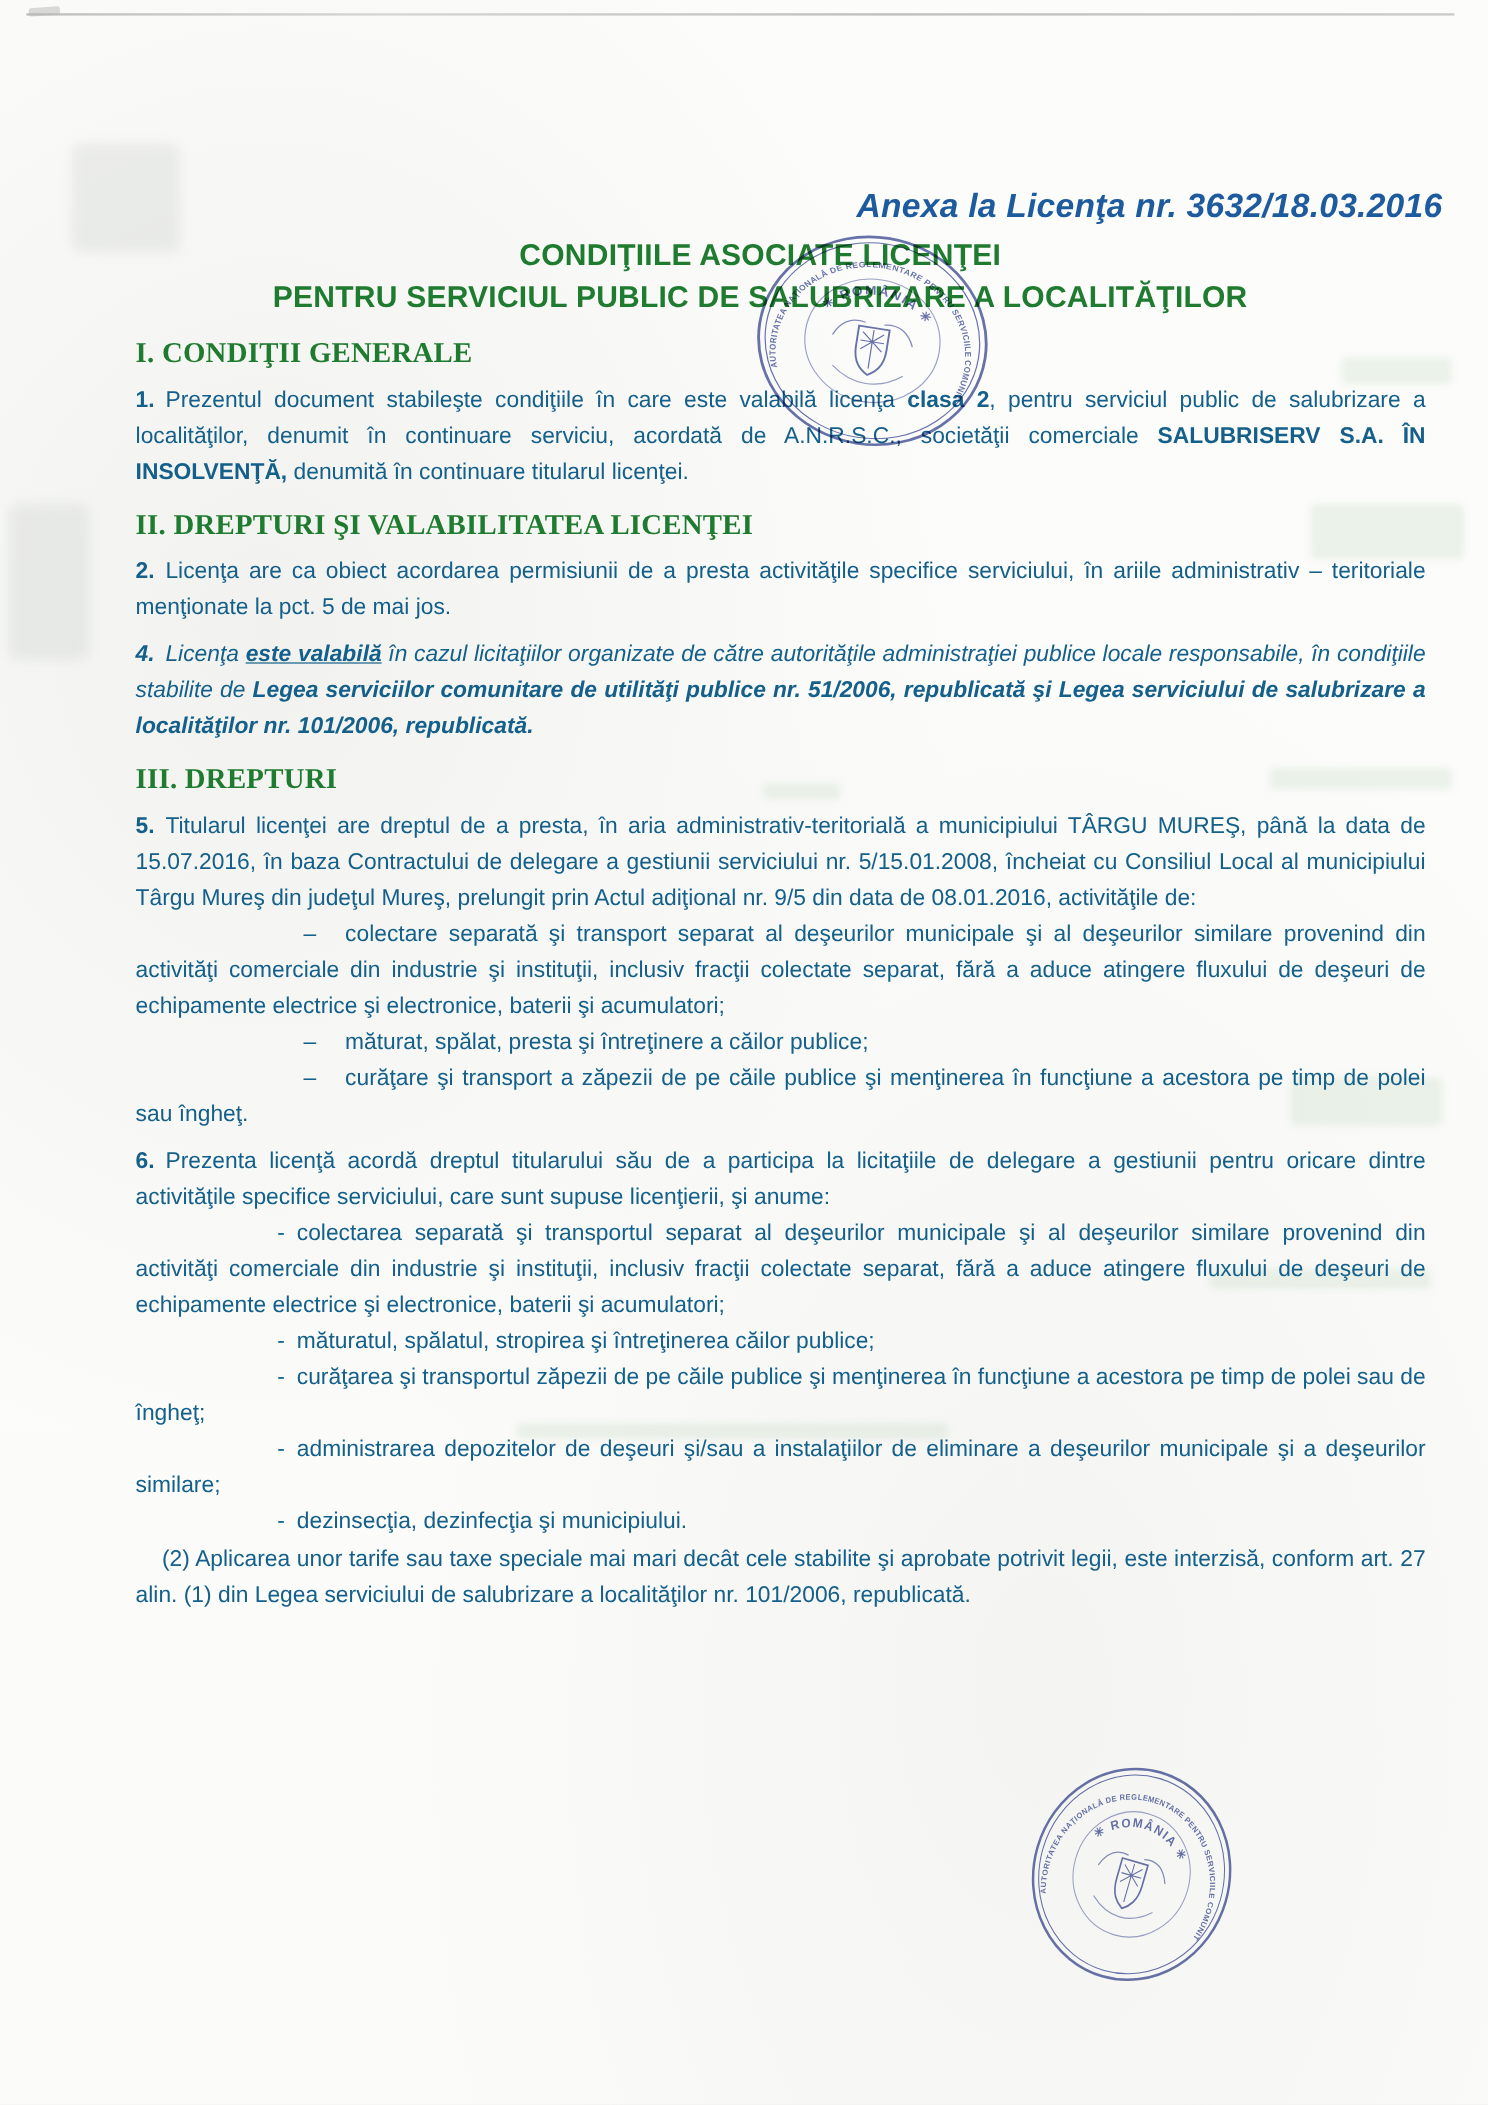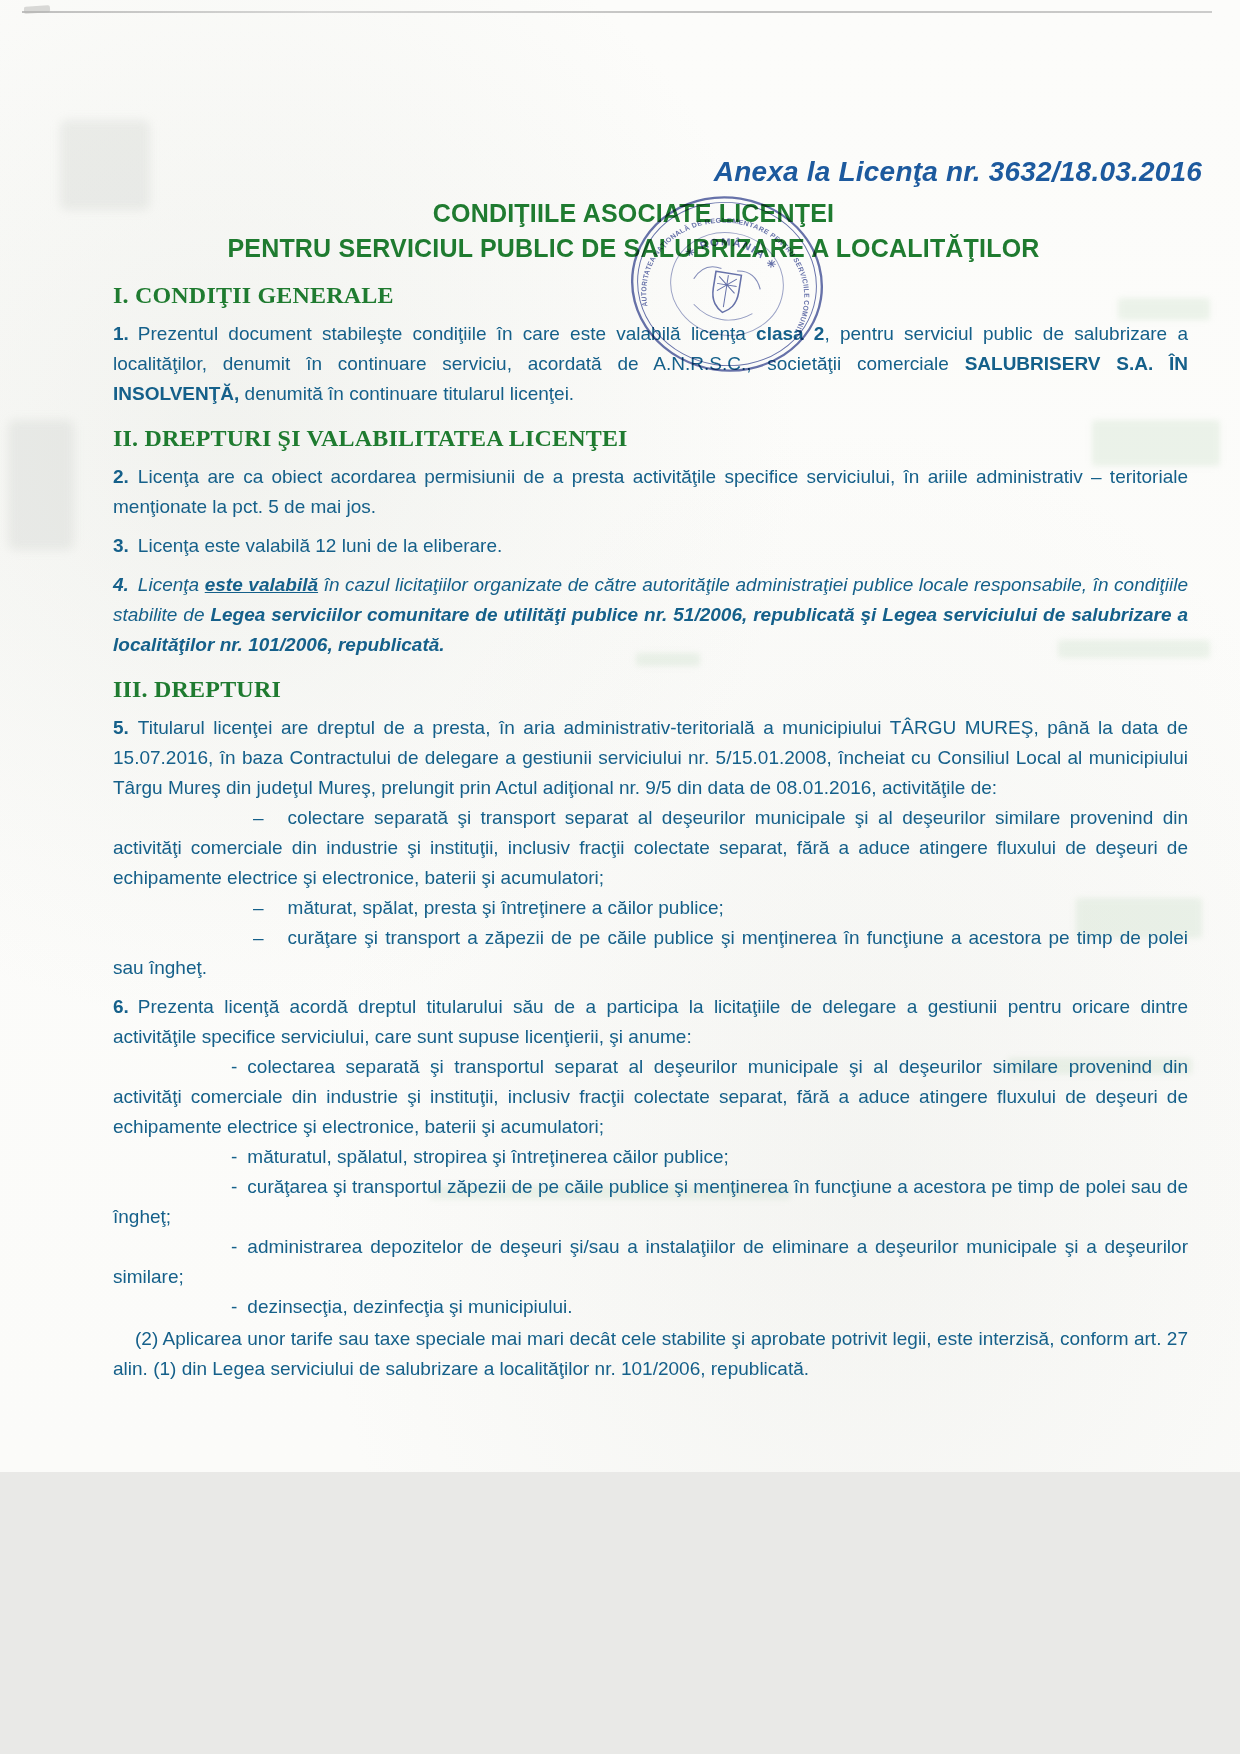--- a/index.html
+++ b/index.html
@@ -1,17 +1,17 @@
 <!DOCTYPE html>
 <html><head>
 <meta charset="utf-8">
 <style>
   html,body{margin:0;padding:0;}
   body{width:1240px;height:1754px;background:#e9e9e7;font-family:"Liberation Sans",sans-serif;}
-  .page{position:relative;width:1240px;height:1472px;overflow:hidden;
+  .page{position:relative;width:1240px;height:1754px;overflow:hidden;
         background:
           radial-gradient(ellipse at 18% 30%, rgba(210,214,206,.25), rgba(0,0,0,0) 40%),
           radial-gradient(ellipse at 70% 80%, rgba(214,216,210,.20), rgba(0,0,0,0) 45%),
           linear-gradient(#fcfcfa,#fbfbf9);}
   .scanline{position:absolute;left:22px;top:11px;width:1190px;height:2px;
         background:linear-gradient(90deg,#8f8f8f,#b9b9b9 25%,#8f8f8f 60%,#a5a5a5);opacity:.55;}
   .scantick{position:absolute;left:24px;top:6px;width:26px;height:7px;background:#b5b5b3;opacity:.5;border-radius:2px;transform:rotate(-4deg);}
   .ghost{position:absolute;background:rgba(140,185,140,.15);filter:blur(3px);border-radius:4px;}
   .ghostgray{position:absolute;background:rgba(170,175,170,.18);filter:blur(5px);border-radius:8px;}
 
@@ -59,21 +59,20 @@
     <div class="title">PENTRU SERVICIUL PUBLIC DE SALUBRIZARE A LOCALITĂŢILOR</div>
 
     <div class="hgreen">I.  CONDIŢII GENERALE</div>
 
     <p><span class="num">1.</span><span>Prezentul document stabileşte condiţiile în care este valabilă licenţa </span><b>clasa 2</b><span>, pentru serviciul public de salubrizare a localităţilor, denumit în continuare serviciu, acordată de A.N.R.S.C., societăţii comerciale </span><b>SALUBRISERV S.A. ÎN INSOLVENŢĂ,</b><span> denumită în continuare titularul licenţei.</span></p>
 
     <div class="hgreen">II. DREPTURI ŞI VALABILITATEA LICENŢEI</div>
 
     <p><span class="num">2.</span><span>Licenţa are ca obiect acordarea permisiunii de a presta activităţile specifice serviciului, în ariile administrativ – teritoriale menţionate la pct. 5 de mai jos.</span></p>
 
-    <p><span class="num">3.</span><span>Licenţa este valabilă 12 luni de la eliberare.</span></p>
 
     <p class="it"><span class="num">4.</span><span>Licenţa </span><span class="bu">este valabilă</span><span> în cazul licitaţiilor organizate de către autorităţile administraţiei publice locale responsabile, în condiţiile stabilite de </span><b>Legea serviciilor comunitare de utilităţi publice nr. 51/2006, republicată şi Legea serviciului de salubrizare a localităţilor nr. 101/2006, republicată.</b></p>
 
     <div class="hgreen">III. DREPTURI</div>
 
     <p><span class="num">5.</span><span>Titularul licenţei are dreptul de a presta, în aria administrativ-teritorială a municipiului TÂRGU MUREŞ, până la data de 15.07.2016, în baza Contractului de delegare a gestiunii serviciului nr. 5/15.01.2008, încheiat cu Consiliul Local al municipiului Târgu Mureş din judeţul Mureş, prelungit prin Actul adiţional nr. 9/5 din data de 08.01.2016, activităţile de:</span></p>
 
     <p class="li5"><span class="dash">–</span><span>colectare separată şi transport separat al deşeurilor municipale şi al deşeurilor similare provenind din activităţi comerciale din industrie şi instituţii, inclusiv fracţii colectate separat, fără a aduce atingere fluxului de deşeuri de echipamente electrice şi electronice, baterii şi acumulatori;</span></p>
     <p class="li5"><span class="dash">–</span><span>măturat, spălat, presta şi întreţinere a căilor publice;</span></p>
     <p class="li5"><span class="dash">–</span><span>curăţare şi transport a zăpezii de pe căile publice şi menţinerea în funcţiune a acestora pe timp de polei sau îngheţ.</span></p>

